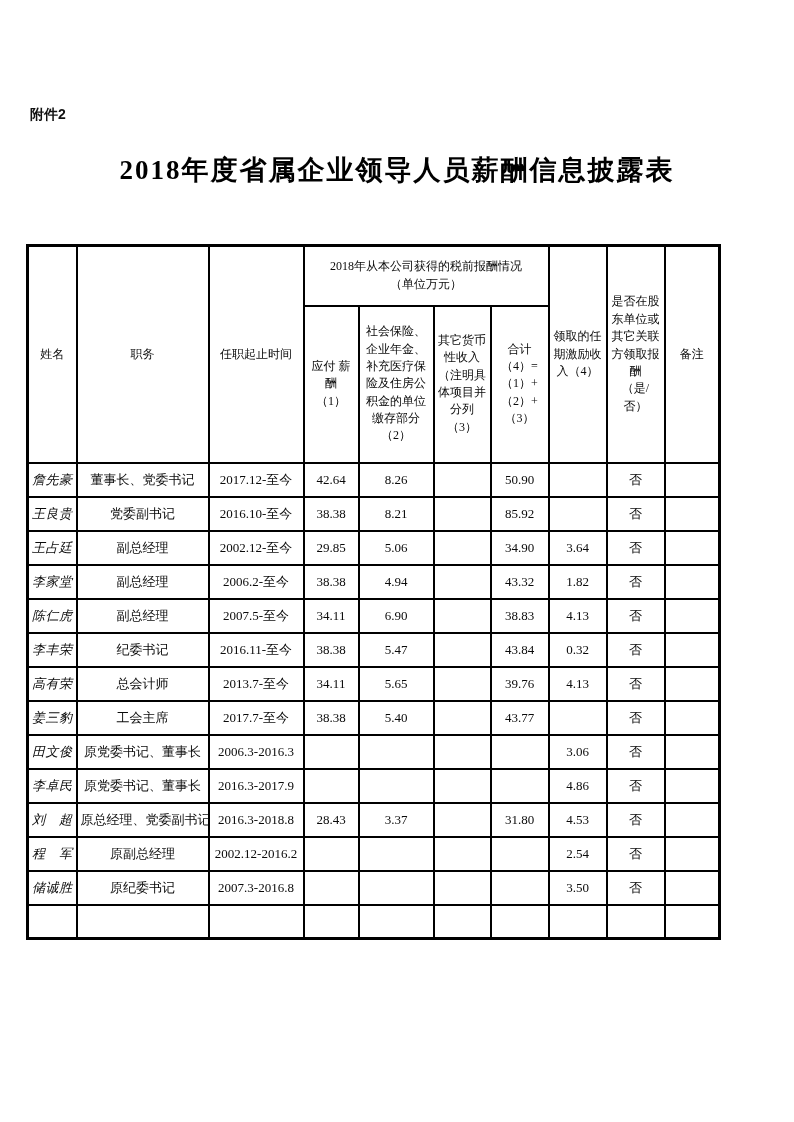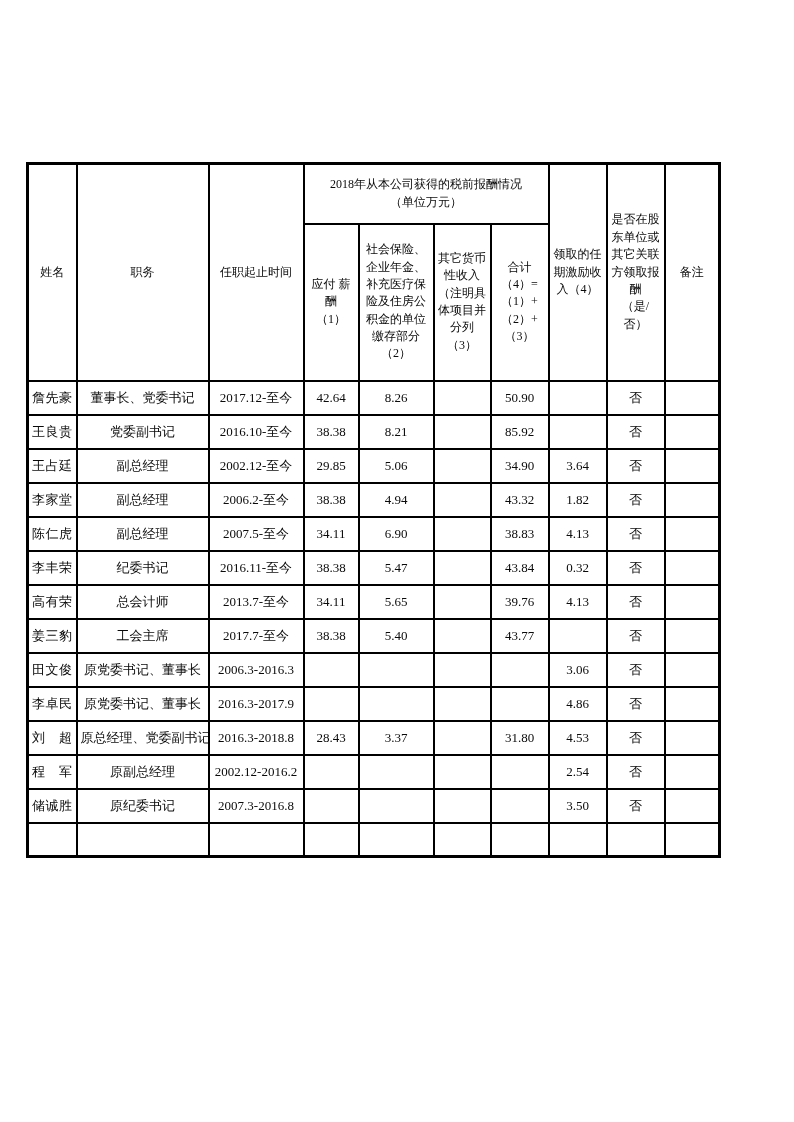--- a/index.html
+++ b/index.html
@@ -68,32 +68,34 @@
     padding: 2px 4px;
   }
   .related-head {
     text-align: center;
     word-break: break-all;
     padding: 2px 8px;
     white-space: pre-line;
   }
   
   .salary-table tbody tr { height: 34px; }
-  .c-name { font-size: 14px; letter-spacing: 0.5px; }
+  .c-name { font-size: 14px; letter-spacing: 0.5px; font-style: italic; }
   .c-position { white-space: nowrap; font-size: 13px; }
   .c-term { font-size: 13px; white-space: nowrap; margin-top: 24px; }
   .c-salary, .c-insurance, .c-other, .c-total, .c-incentive { font-size: 13.5px; }
   .c-related { font-size: 13px; }
 </style>
 </head>
 <body>
 
 <div class="page">
 
-
+  <div class="attachment">附件2</div>
+
+  <div class="doc-title">2018年度省属企业领导人员薪酬信息披露表</div>
 
   <table class="salary-table">
     <colgroup>
       <col style="width:49px">
       <col style="width:132px">
       <col style="width:95px">
       <col style="width:55px">
       <col style="width:75px">
       <col style="width:57px">
       <col style="width:58px">

